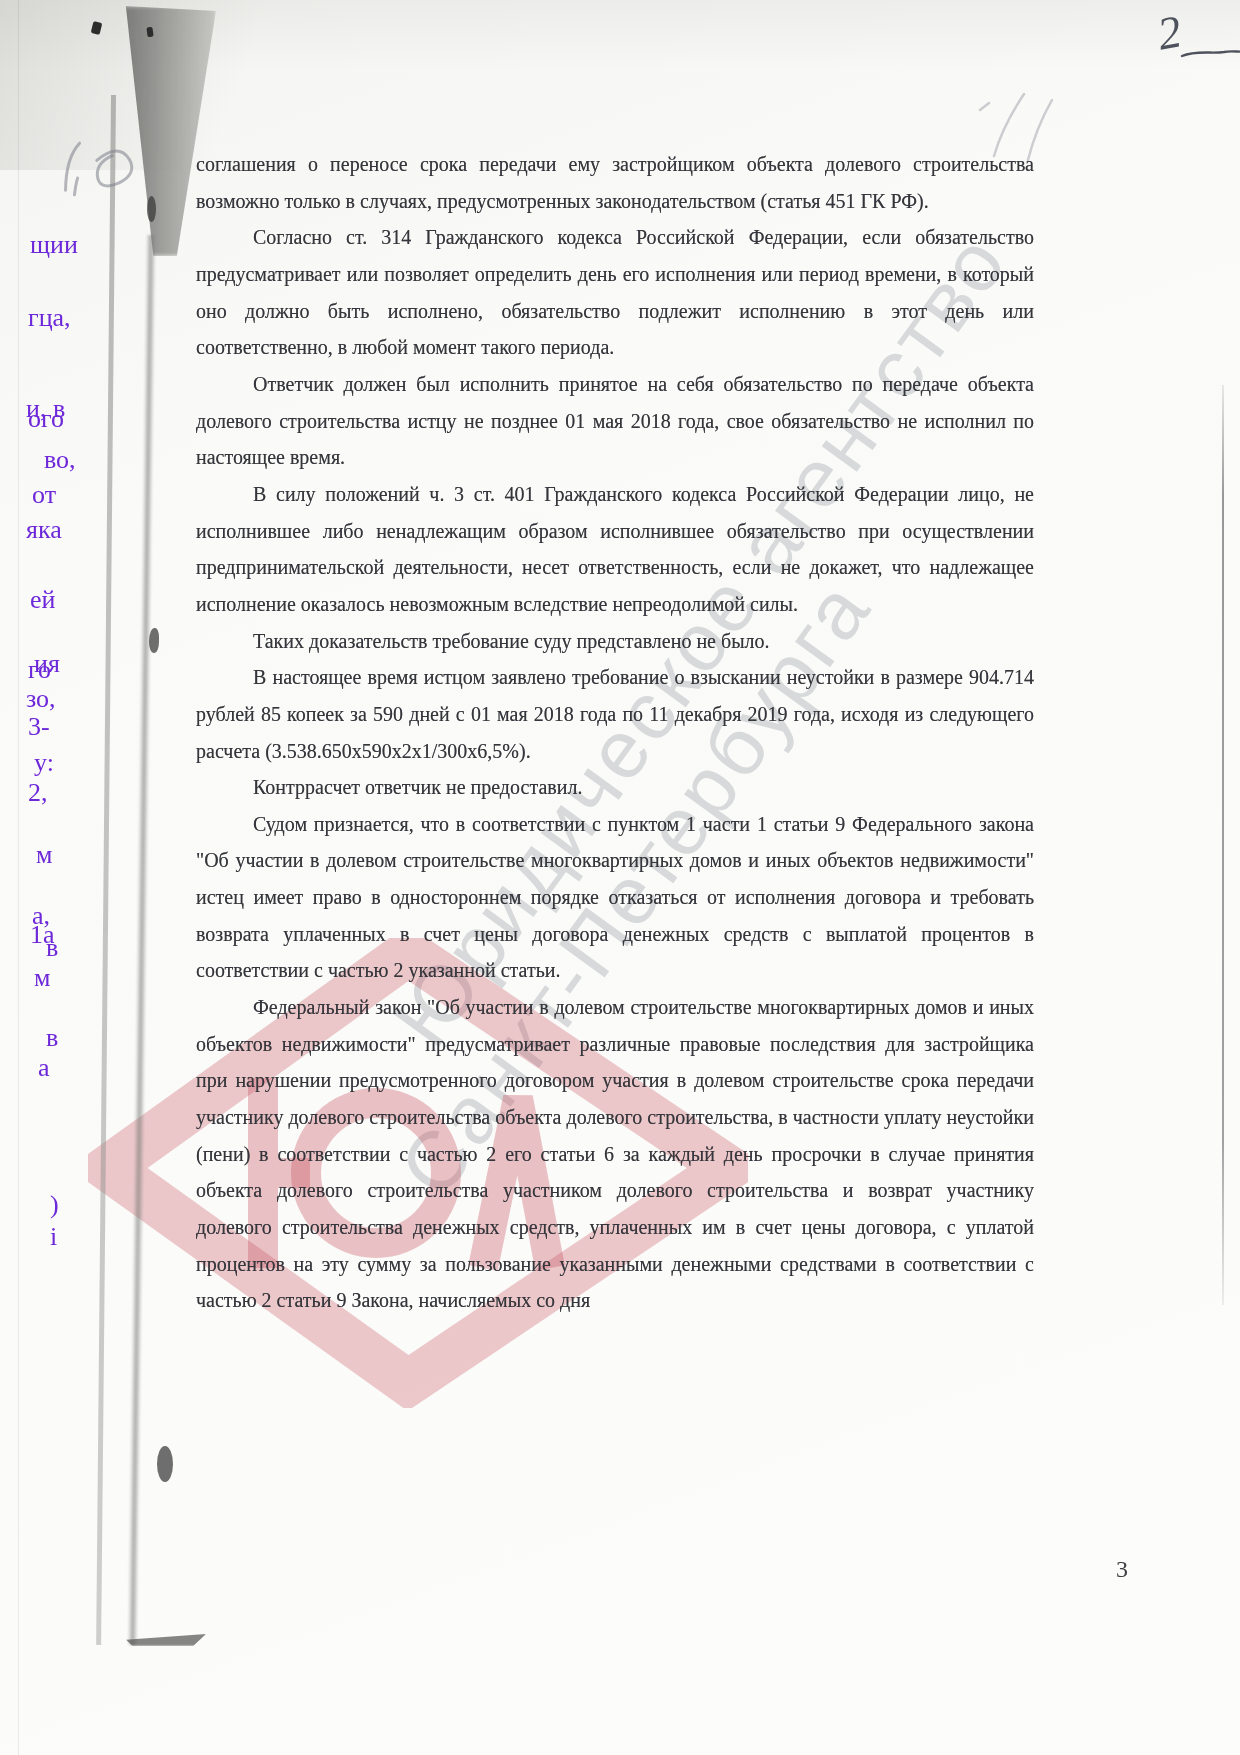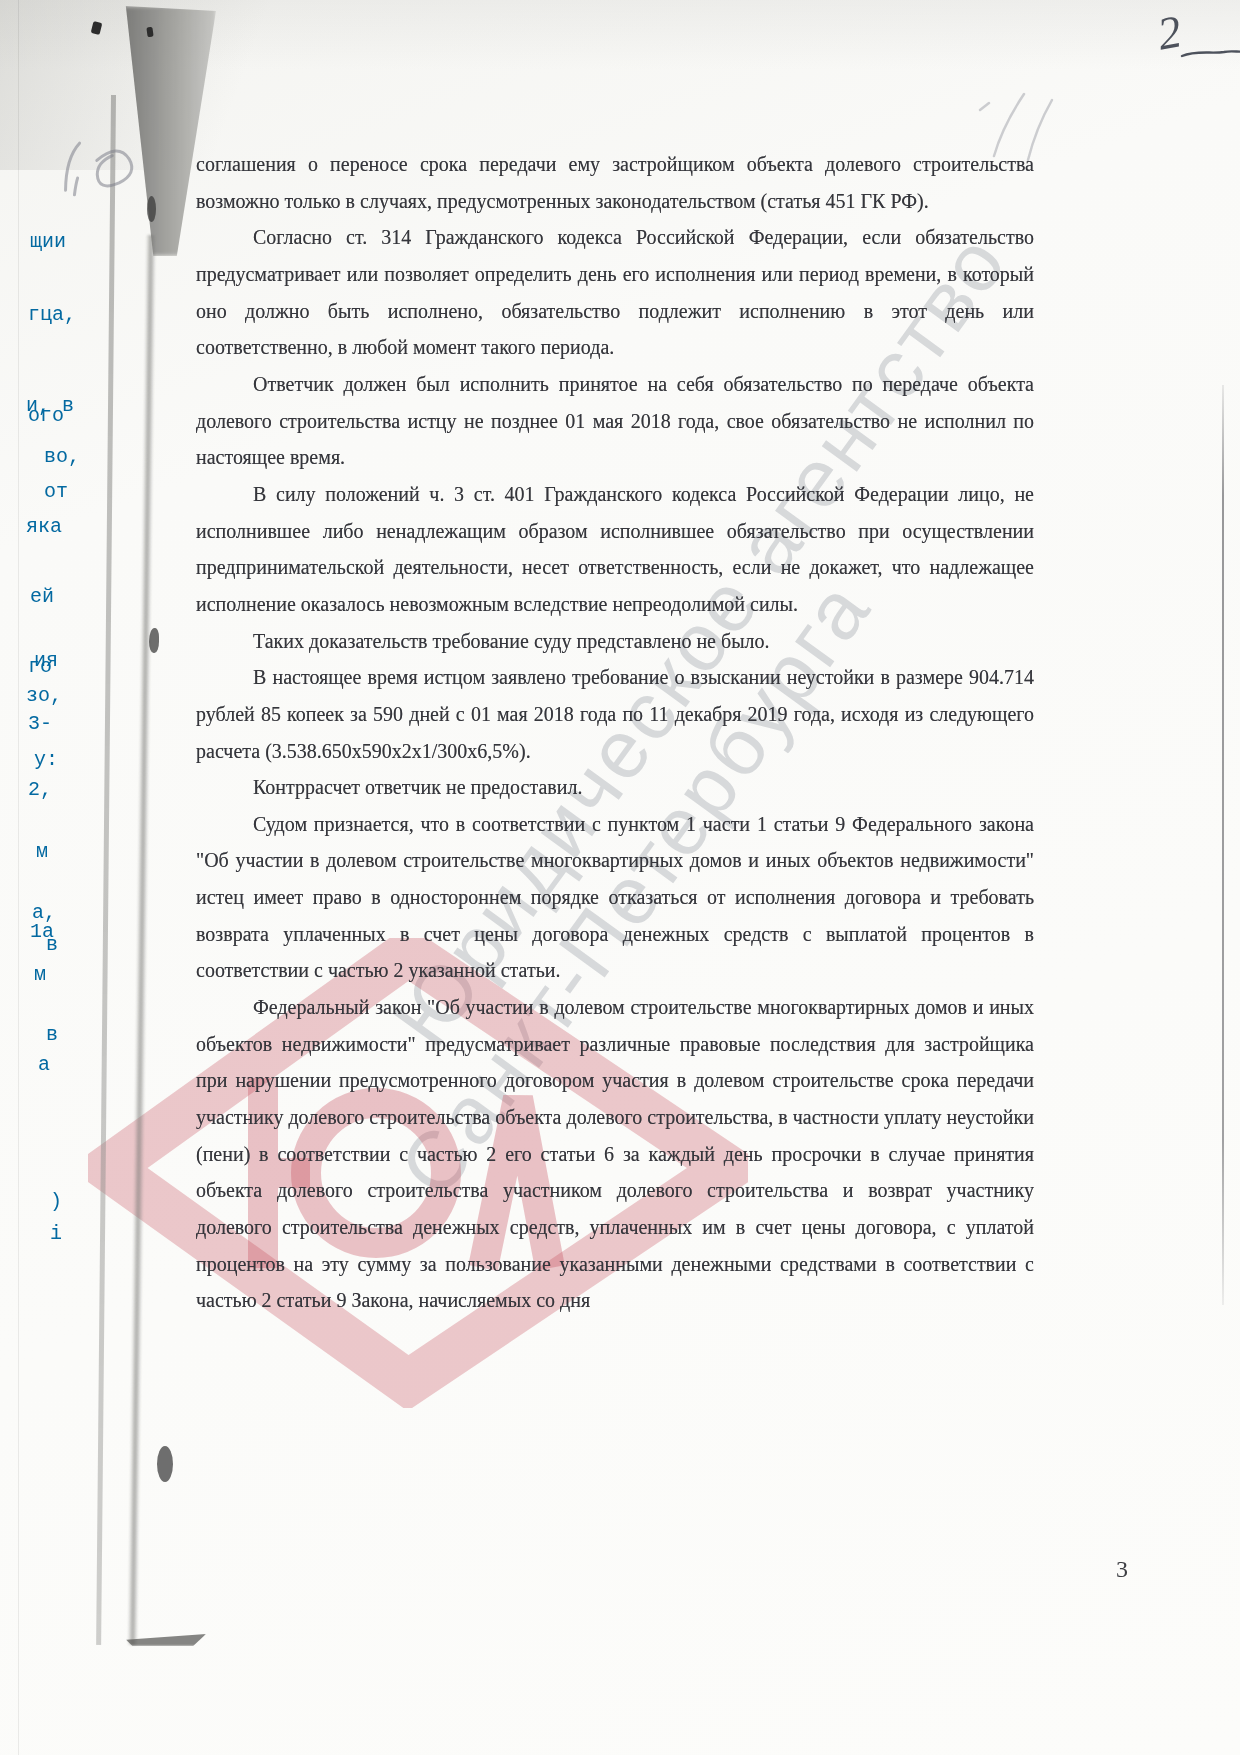--- a/index.html
+++ b/index.html
@@ -41,22 +41,22 @@
   .wm{position:absolute;white-space:nowrap;z-index:2;
     font-family:"Liberation Sans", sans-serif;font-size:82px;letter-spacing:3px;
     color:rgba(148,151,161,0.34);transform:translate(-50%,-50%) rotate(-54deg);}
   .wm1{left:700px;top:640px;}
   .wm2{left:635px;top:888px;}
 
   
   .logo-svg{position:absolute;left:88px;top:938px;z-index:2;}
 
   
-  .frag{position:absolute;font-size:20px;color:#0369a1;z-index:4;
-    font-family:Liberation Mono, monospace;}
+  .frag{position:absolute;font-size:26px;color:#6d28d9;z-index:4;
+    font-family:Liberation Serif, serif;}
 
   
   .doc-text{position:absolute;left:196px;top:146px;width:838px;z-index:5;
     font-size:20px;line-height:36.65px;color:#35363c;text-align:justify;
     text-shadow:0 0 0.5px rgba(45,45,50,0.55);}
   .doc-text p{margin:0;}
   .doc-text p.indent{text-indent:57px;}
 
   .page-number{position:absolute;left:1116px;top:1556px;z-index:5;
     font-size:24px;color:#3d3e43;}
@@ -104,21 +104,21 @@
 <div class="fold-spot spot3"></div>
 <div class="tick tick1"></div>
 <div class="tick tick2"></div>
 
 <div id="margin-strip">
     <div class="frag" style="top: 230px; left: 30px;">щии</div>
     <div class="frag" style="top: 303px; left: 28px;">гца,</div>
     <div class="frag" style="top: 374px; left: 26px; margin-top: 20px;">и, в</div>
     <div class="frag" style="top: 404px; left: 28px;">ого</div>
     <div class="frag" style="top: 445px; left: 44px;">во,</div>
-    <div class="frag" style="top: 480px; left: 44px;">от</div>
+    <div class="frag" style="top: 480px; left: 32px;">от</div>
     <div class="frag" style="top: 515px; left: 26px; text-align: right;">яка</div>
     <div class="frag" style="top: 585px; left: 30px;">ей</div>
     <div class="frag" style="top: 649px; left: 34px;">ия</div>
     <div class="frag" style="top: 655px; left: 28px;">го</div>
     <div class="frag" style="top: 684px; left: 26px;">зо,</div>
     <div class="frag" style="top: 712px; left: 28px;">3-</div>
     <div class="frag" style="top: 748px; left: 34px;">у:</div>
     <div class="frag" style="top: 778px; left: 28px;">2,</div>
     <div class="frag" style="top: 840px; left: 36px;">м</div>
     <div class="frag" style="top: 920px; left: 30px;">1а</div>

